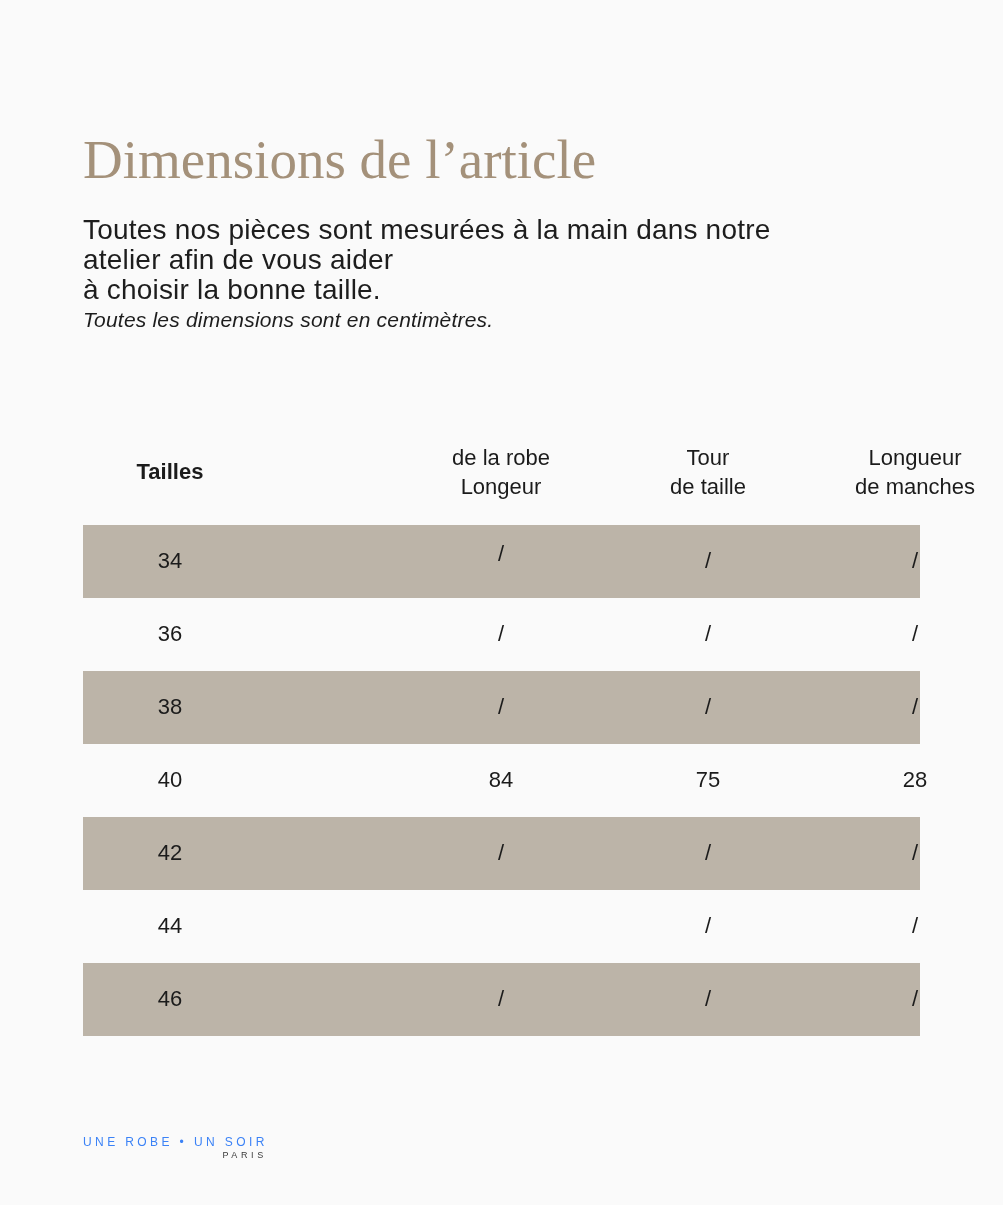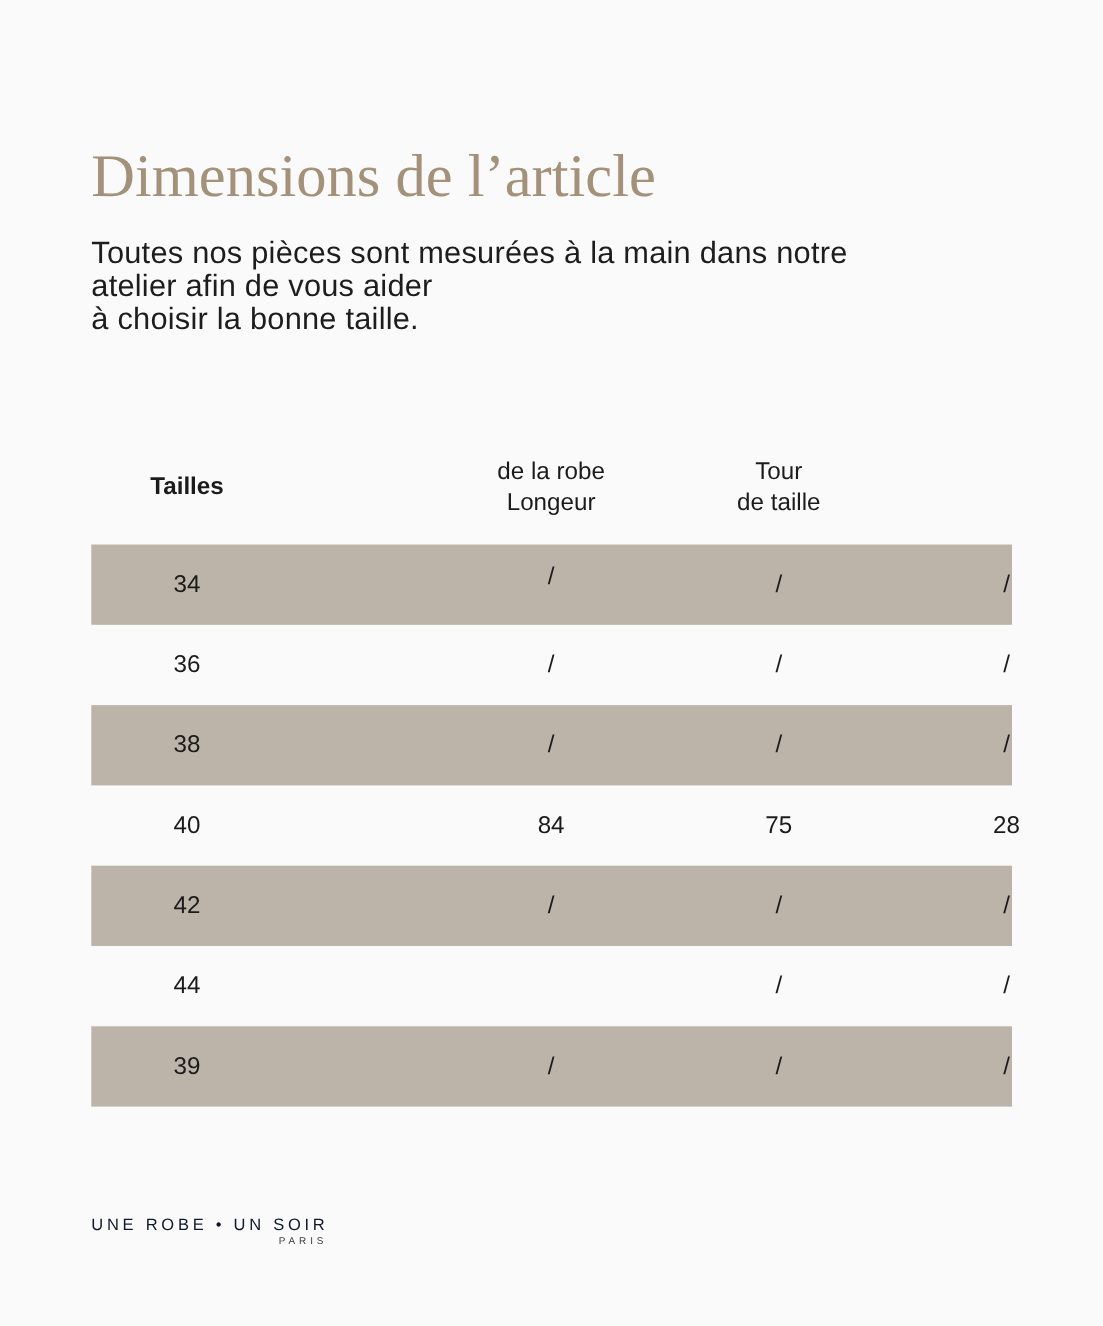--- a/index.html
+++ b/index.html
@@ -81,24 +81,24 @@
     position: relative;
     top: -7px;
     display: inline-block;
   }
   
   .brand {
     display: inline-block;
     margin-top: 99px;
   }
   .brand-main {
-    font-size: 15px;
+    font-size: 12px;
     letter-spacing: 3.4px;
     white-space: nowrap;
-    color: #0f172a;
+    color: #3b82f6;
   }
   .brand-sub {
     margin-top: 1px;
     font-size: 9px;
     letter-spacing: 3.6px;
     text-align: right;
     padding-right: 1px;
     color: #3a3a3a;
   }
 </style>
@@ -106,34 +106,39 @@
 <body>
 
 <div class="page">
 
   <h1 class="page-title">Dimensions de l’article</h1>
 
   <p class="intro">
     <span>Toutes nos pièces sont mesurées à la main dans notre atelier afin de vous aider</span><br>
     <span>à choisir la bonne taille.</span>
   </p>
+  <p class="intro-note">Toutes les dimensions sont en centimètres.</p>
 
   <div class="size-table">
 
     <div class="trow thead">
       <div class="cell th-size">
         <span>Tailles</span>
       </div>
       <div class="cell">
         <span>de la robe</span>
         <span>Longeur</span>
       </div>
       <div class="cell">
         <span>Tour</span>
         <span>de taille</span>
+      </div>
+      <div class="cell">
+        <span>Longueur</span>
+        <span>de manches</span>
       </div>
     </div>
 
     <div id="rows">
         <div class="trow shaded">
           <div class="cell"><span>34</span></div>
           <div class="cell"><span class="raised">/</span></div>
           <div class="cell"><span>/</span></div>
           <div class="cell"><span>/</span></div>
         </div>
@@ -161,21 +166,21 @@
           <div class="cell"><span>/</span></div>
           <div class="cell"><span>/</span></div>
         </div>
         <div class="trow plain">
           <div class="cell"><span>44</span></div>
           <div class="cell"><span></span></div>
           <div class="cell"><span>/</span></div>
           <div class="cell"><span>/</span></div>
         </div>
         <div class="trow shaded">
-          <div class="cell"><span>39</span></div>
+          <div class="cell"><span>46</span></div>
           <div class="cell"><span>/</span></div>
           <div class="cell"><span>/</span></div>
           <div class="cell"><span>/</span></div>
         </div>
       </div>
   </div>
 
   <div class="brand">
     <div class="brand-main">UNE ROBE • UN SOIR</div>
     <div class="brand-sub">PARIS</div>

